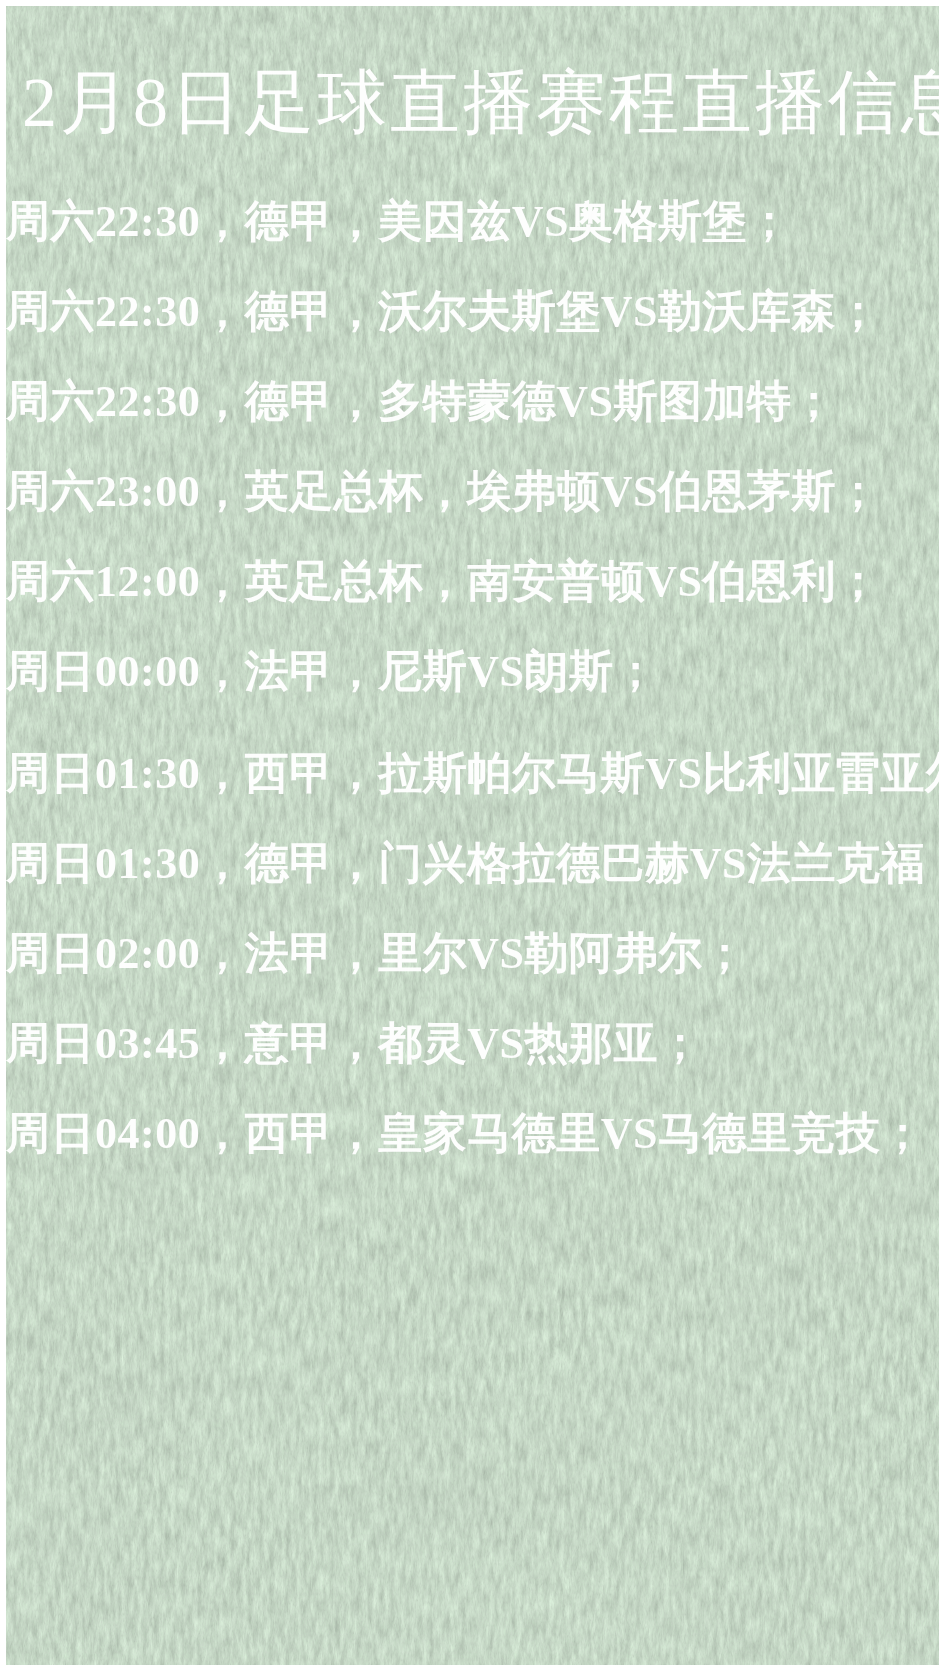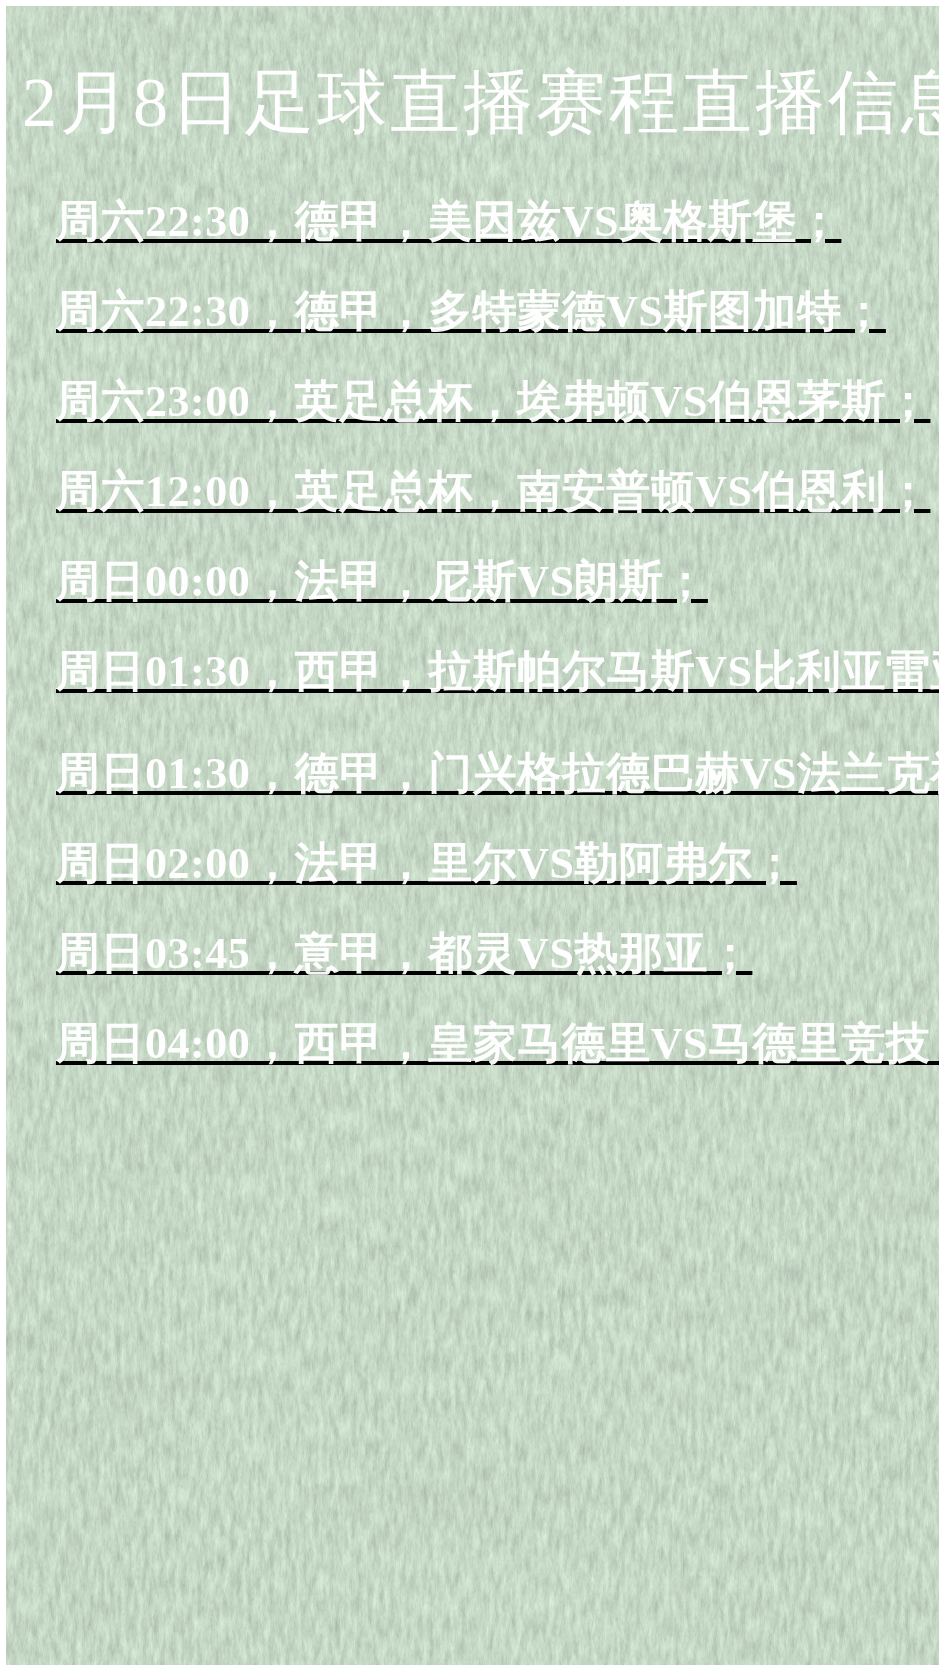--- a/index.html
+++ b/index.html
@@ -33,22 +33,20 @@
     margin: 62px 0 0 16px;
     font-size: 70px;
     line-height: 1.0;
     font-weight: normal;
     color: rgba(255,255,255,0.97);
     letter-spacing: 3px;
     white-space: nowrap;
   }
   #schedule {
     margin-top: 62px;
-    padding-left: 50px;
-    text-decoration: underline;
   }
   .line {
     font-size: 44px;
     line-height: 44px;
     height: 44px;
     font-weight: bold;
     color: rgba(255,255,255,0.96);
     white-space: nowrap;
     margin-bottom: 46px;
     letter-spacing: 0.5px;
@@ -90,20 +88,21 @@
   <rect x="0" y="0" width="945" height="1671" filter="url(#grassFine)" opacity="0.5"></rect>
   <rect x="0" y="0" width="945" height="1671" filter="url(#grassBlotch)" opacity="0.45"></rect>
   <rect x="0" y="0" width="945" height="1671" fill="#ffffff" opacity="0.17"></rect>
 </svg>
 
 <div id="content">
   <div class="page-title">2月8日足球直播赛程直播信息</div>
 
   <div id="schedule">
     <div class="line">周六22:30，德甲，美因兹VS奥格斯堡；</div>
+    <div class="line">周六22:30，德甲，沃尔夫斯堡VS勒沃库森；</div>
     <div class="line">周六22:30，德甲，多特蒙德VS斯图加特；</div>
     <div class="line">周六23:00，英足总杯，埃弗顿VS伯恩茅斯；</div>
     <div class="line">周六12:00，英足总杯，南安普顿VS伯恩利；</div>
     <div class="line">周日00:00，法甲，尼斯VS朗斯；</div>
     <div class="line">周日01:30，西甲，拉斯帕尔马斯VS比利亚雷亚尔</div>
     <div class="line">周日01:30，德甲，门兴格拉德巴赫VS法兰克福；</div>
     <div class="line">周日02:00，法甲，里尔VS勒阿弗尔；</div>
     <div class="line">周日03:45，意甲，都灵VS热那亚；</div>
     <div class="line">周日04:00，西甲，皇家马德里VS马德里竞技；</div>
   </div>

